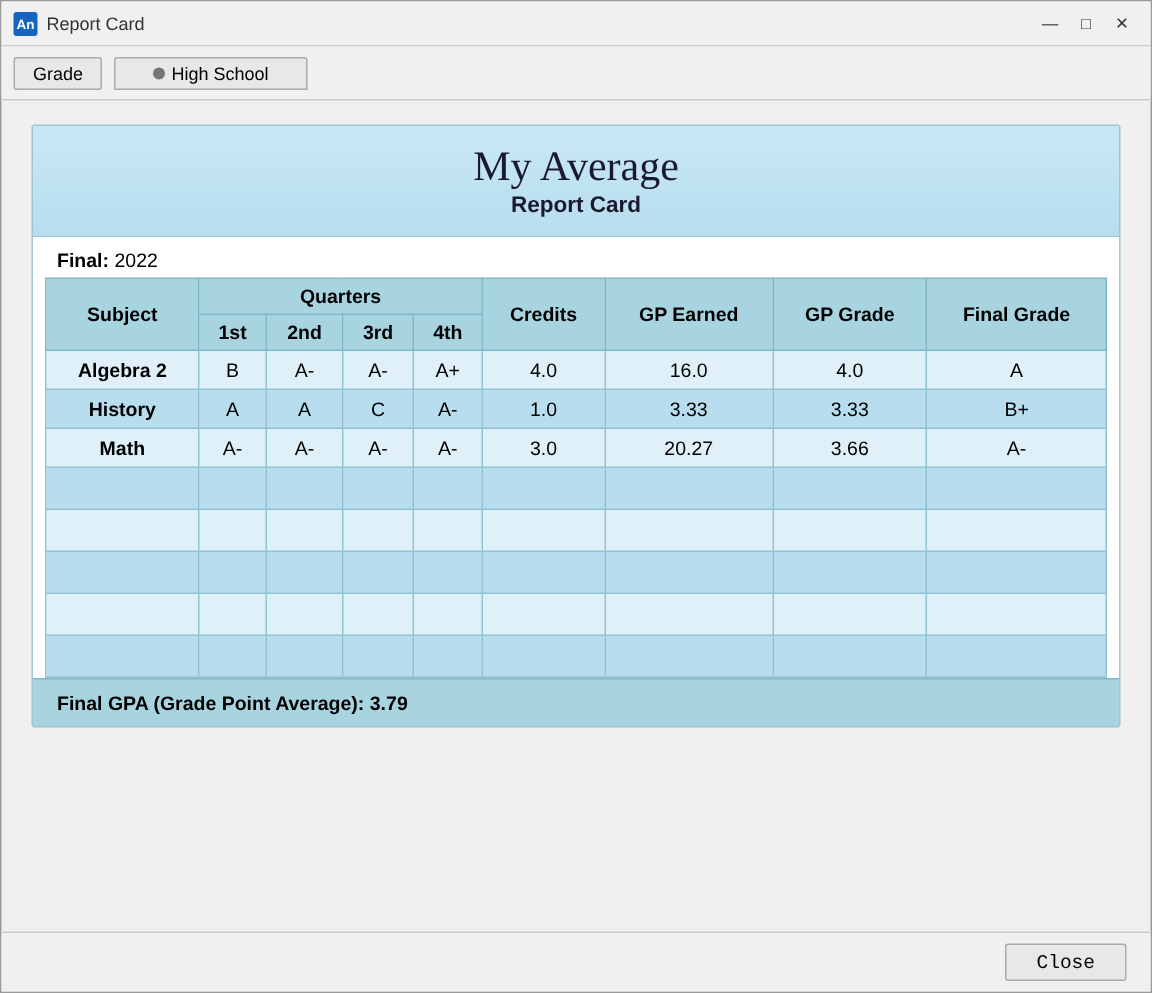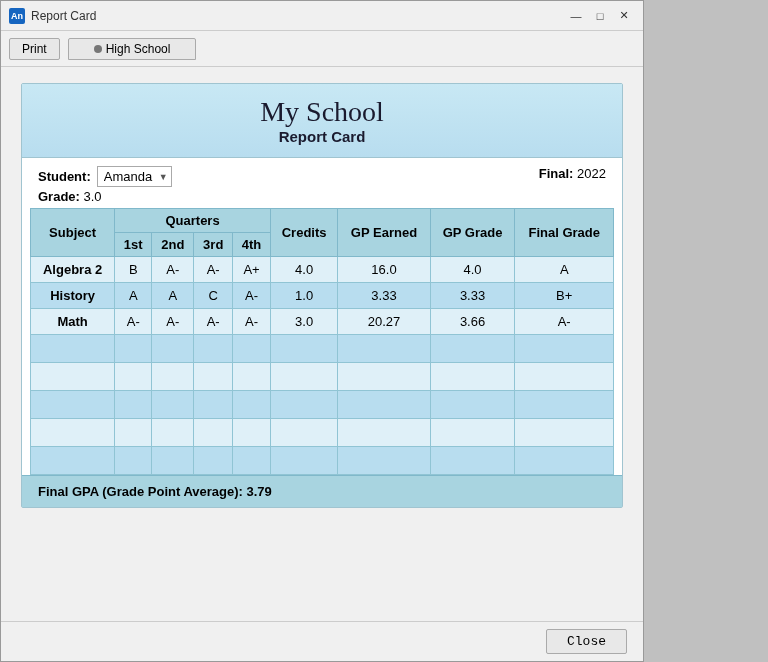--- a/index.html
+++ b/index.html
@@ -5,21 +5,21 @@
     * { box-sizing: border-box; margin: 0; padding: 0; }
     body {
       font-family: 'Segoe UI', Arial, sans-serif;
       font-size: 13px;
       background: #c0c0c0;
       width: 768px;
       height: 662px;
       overflow: hidden;
     }
     .window {
-      width: 644px;
+      width: 768px;
       height: 662px;
       background: #f0f0f0;
       border: 1px solid #999;
       display: flex;
       flex-direction: column;
     }
     .title-bar {
       background: #f0f0f0;
       height: 30px;
       display: flex;
@@ -235,50 +235,36 @@
       <span class="title-bar-title">Report Card</span>
     </div>
     <div class="title-bar-buttons">
       <button class="title-btn">—</button>
       <button class="title-btn">□</button>
       <button class="title-btn close">✕</button>
     </div>
   </div>
 
   <div class="toolbar">
-    <button class="toolbar-btn">Print</button>
+    <button class="toolbar-btn">Grade</button>
     <div class="tab">
       <div class="tab-dot"></div>
       <span>High School</span>
     </div>
   </div>
 
   <div class="content-area">
     <div class="report-card">
 
       <div class="report-header">
-        <div class="school-name">My School</div>
+        <div class="school-name">My Average</div>
         <div class="report-card-title">Report Card</div>
       </div>
 
       <div class="student-info">
-        <div class="student-left">
-          <div class="student-row">
-            <span class="label-bold">Student:</span>
-            <div class="select-wrapper">
-              <select class="student-select">
-                <option>Amanda</option>
-              </select>
-            </div>
-          </div>
-          <div class="grade-row">
-            <span class="label-bold">Grade:</span>
-            <span>3.0</span>
-          </div>
-        </div>
         <div class="year-info">
           <span class="label-bold">Final:</span>
           <span>2022</span>
         </div>
       </div>
 
       <div class="table-container">
         <table>
           <thead>
             <tr>

